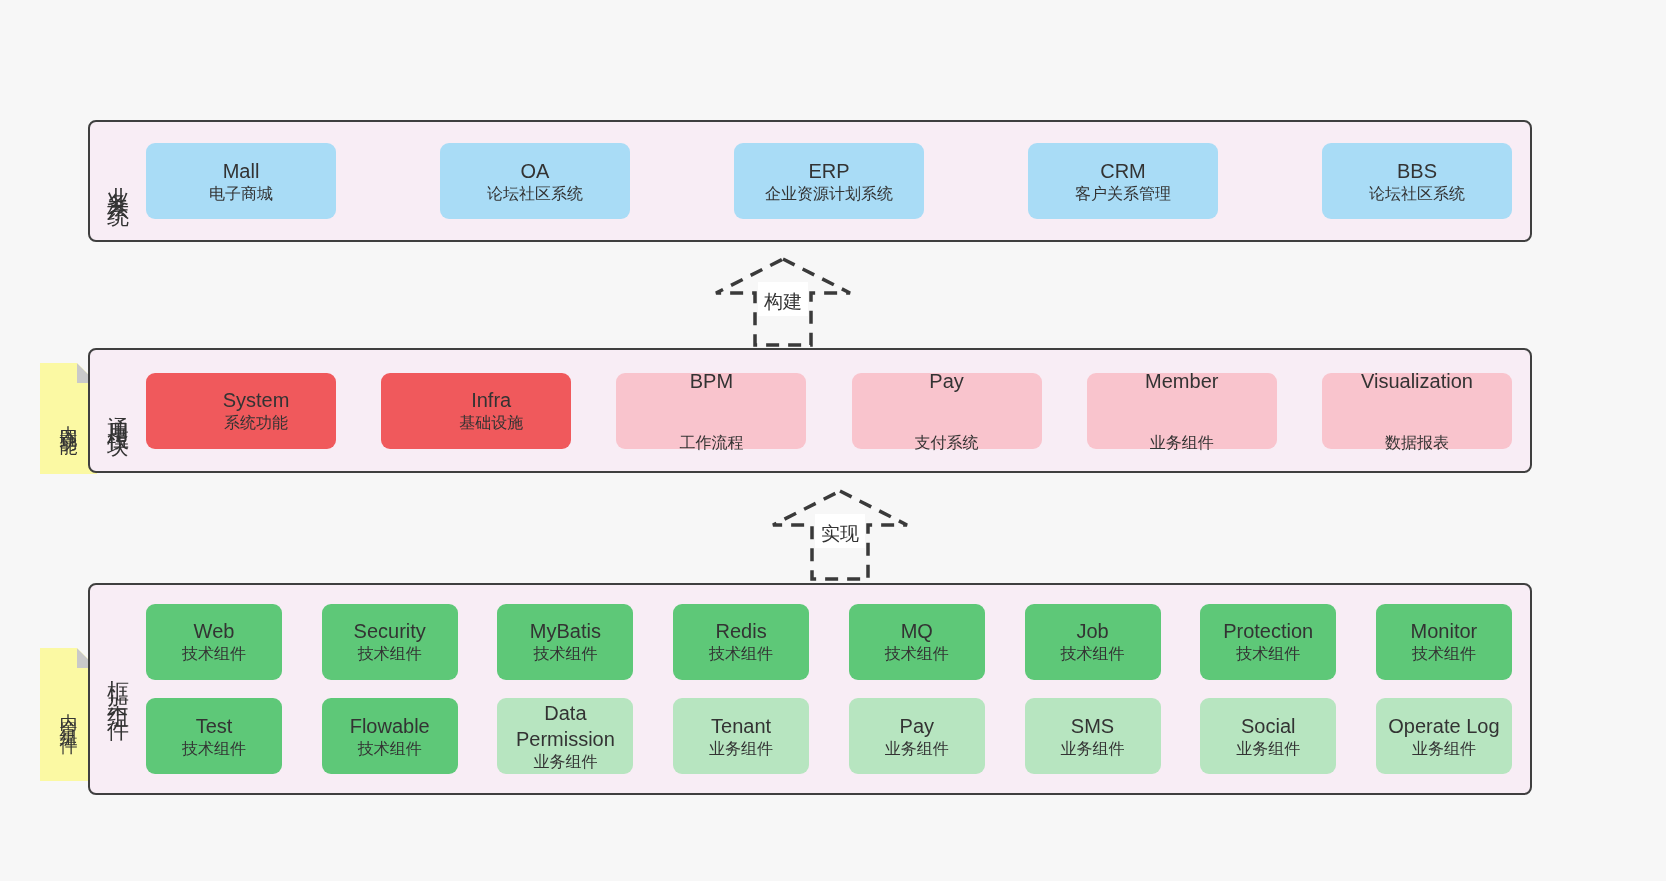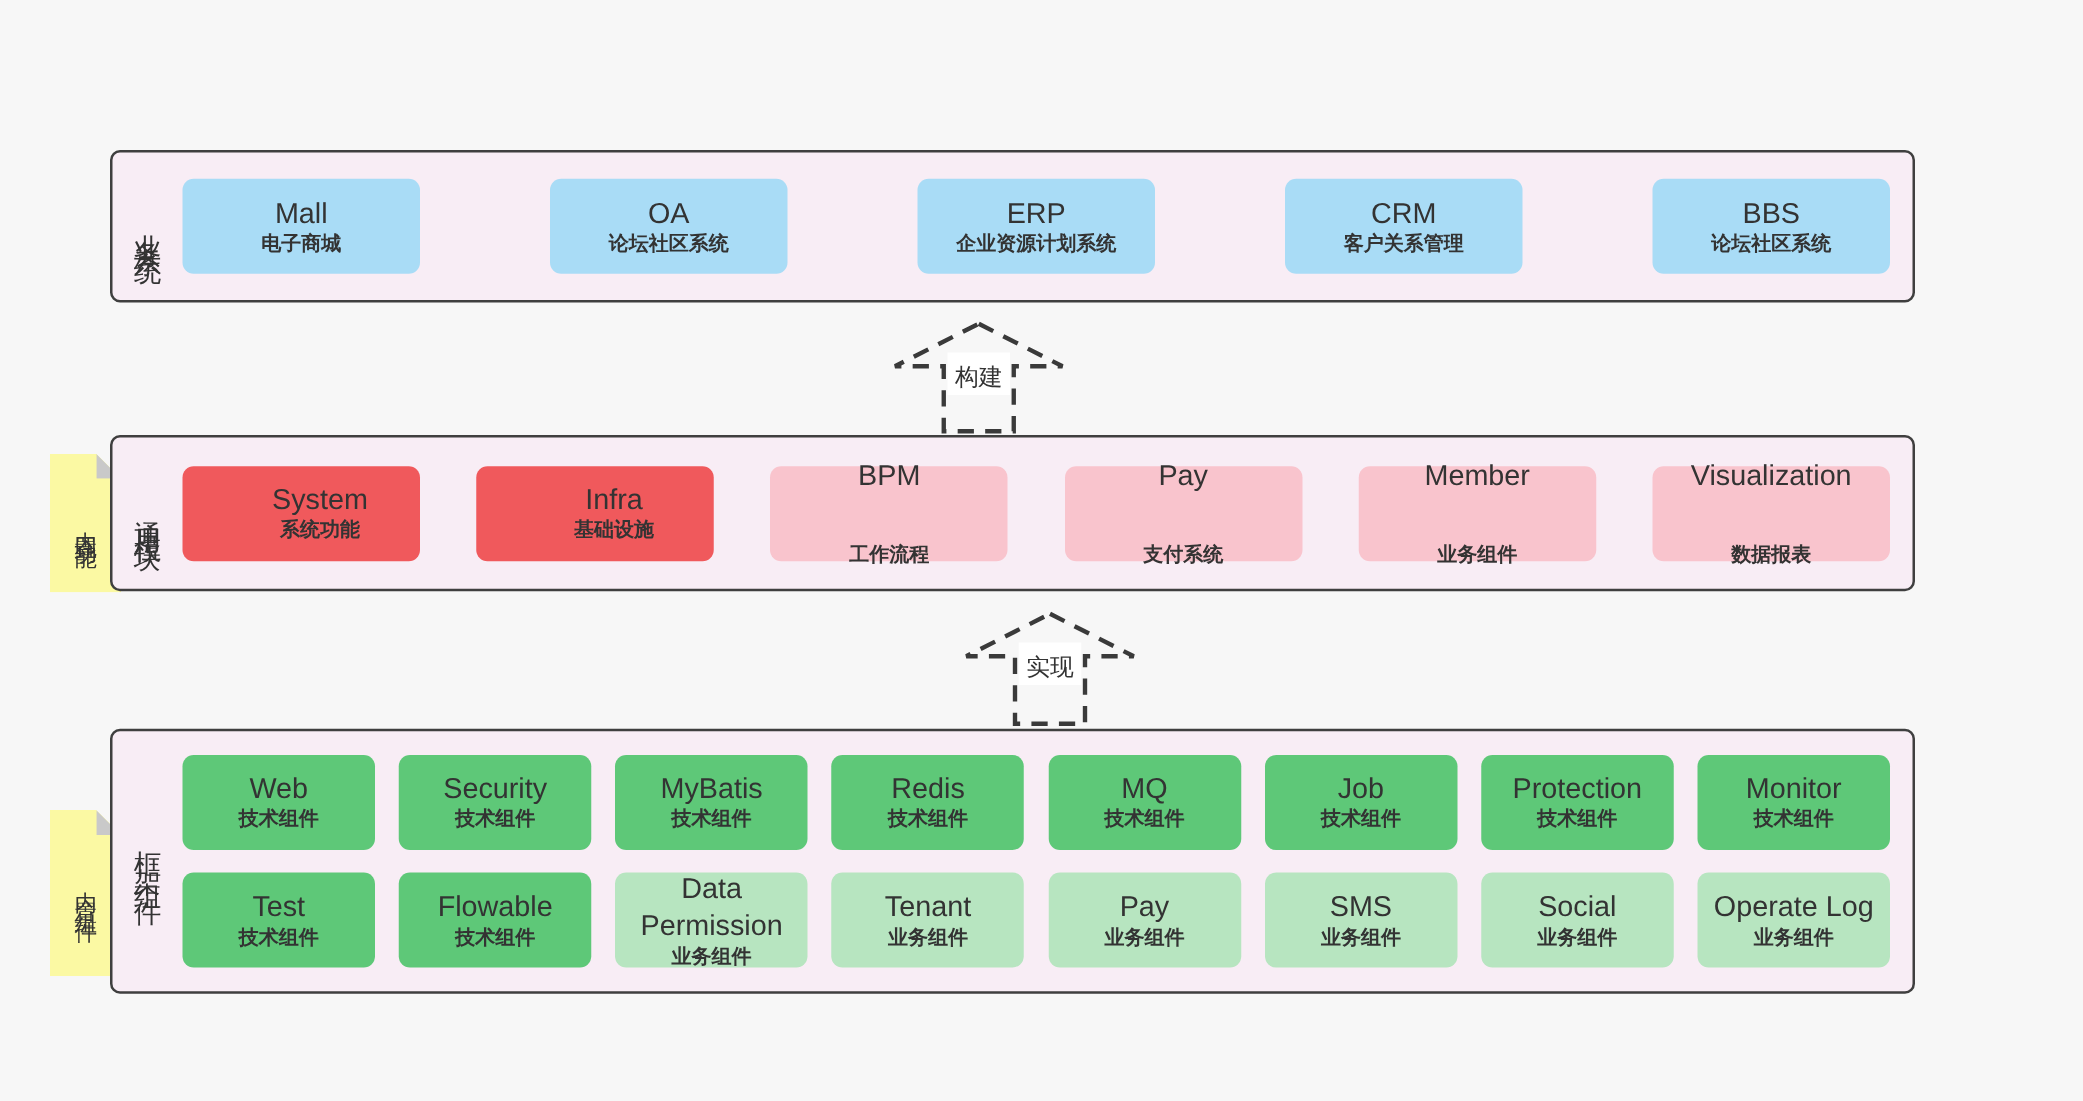--- a/index.html
+++ b/index.html
@@ -21,24 +21,24 @@
   .panel-label{
     width:56px; display:flex; align-items:center; justify-content:center;
     writing-mode:vertical-rl; text-orientation:upright;
     font-size:22px; letter-spacing:6px; color:var(--text);
   }
   .boxes{flex:1; display:flex; align-items:center; justify-content:space-between; padding-right:18px;}
   .box{
     height:76px; border-radius:9px; display:flex; flex-direction:column;
     align-items:center; justify-content:center; text-align:center; line-height:1.3; padding:4px 6px;
   }
-  .box .en{font-size:23px;}
-  .box .zh{font-size:16px;font-weight:bold;}
+  .box .en{font-size:20px;}
+  .box .zh{font-size:16px;}
   .box-lg{width:190px;}
-  .box-sm{width:154px;}
+  .box-sm{width:136px;}
   .box--blue{background:var(--blue);}
   .box--red{background:var(--red);padding-left:36px;}
   .box--pink{background:var(--pink);gap:39px;}
   .box--green{background:var(--green);}
   .box--green-light{background:var(--green-light);}
 
   #layer-business{top:120px; height:122px;}
   #layer-modules{top:348px; height:125px;}
   #layer-components{top:583px; height:212px;}
   #layer-components .panel-label{letter-spacing:13px;}

